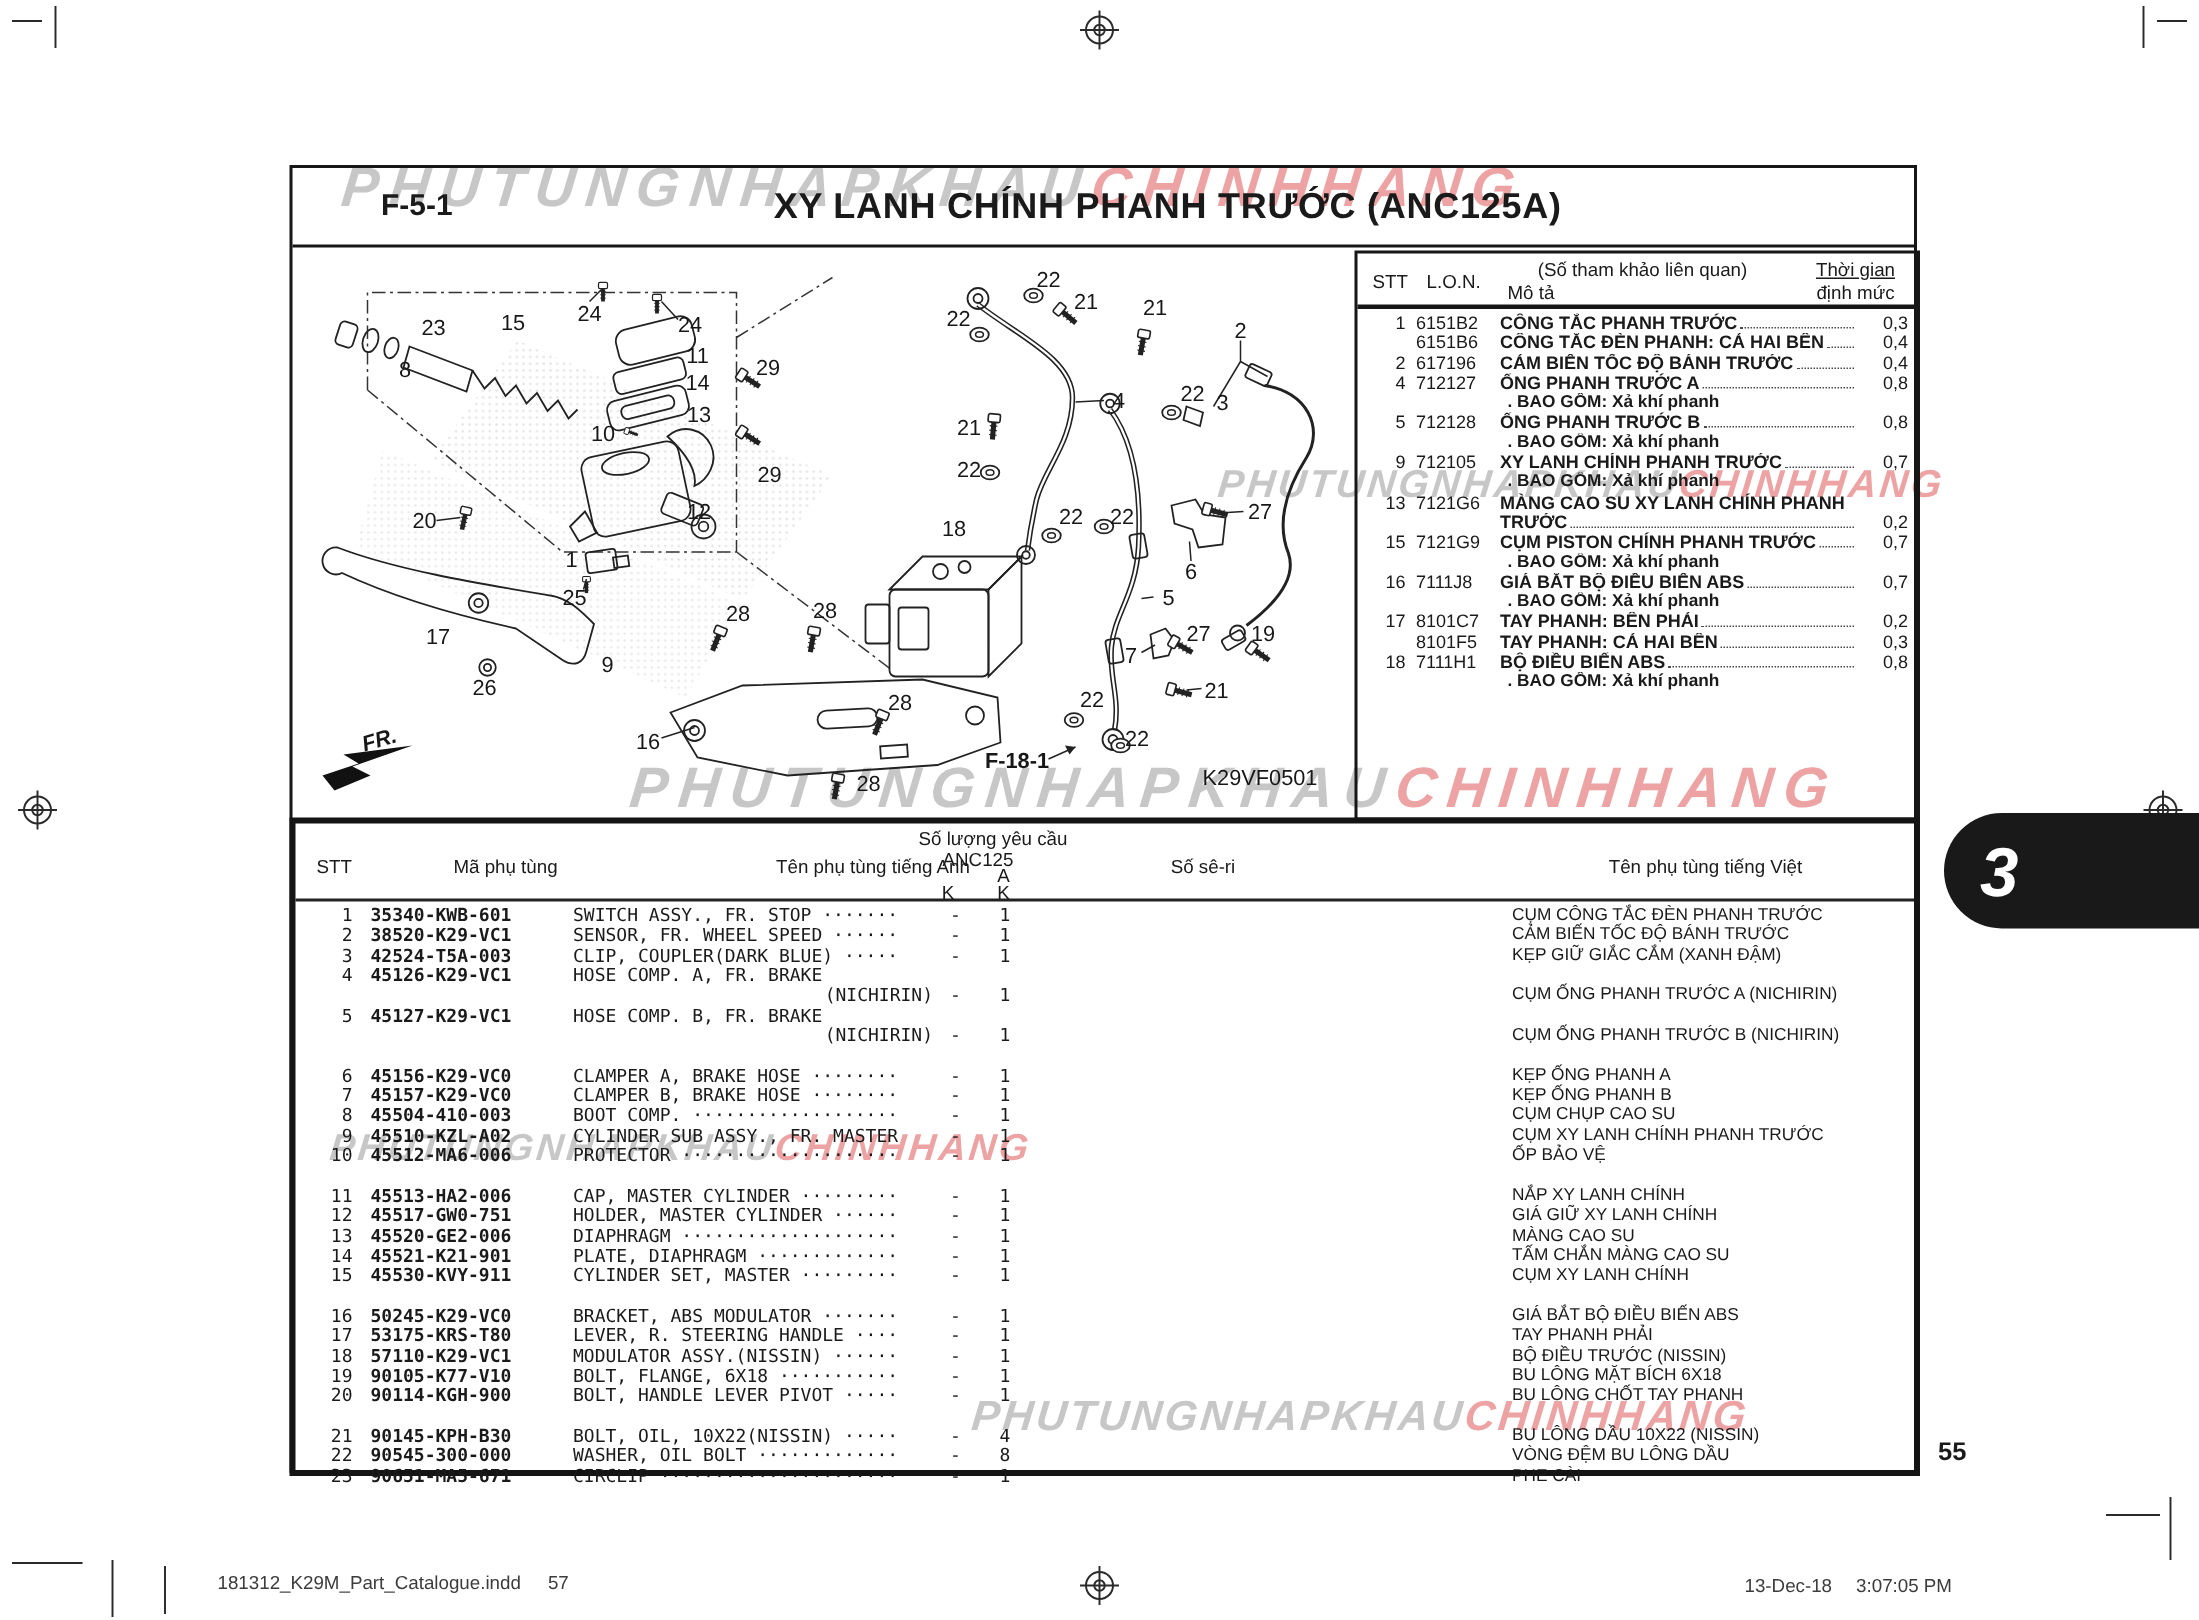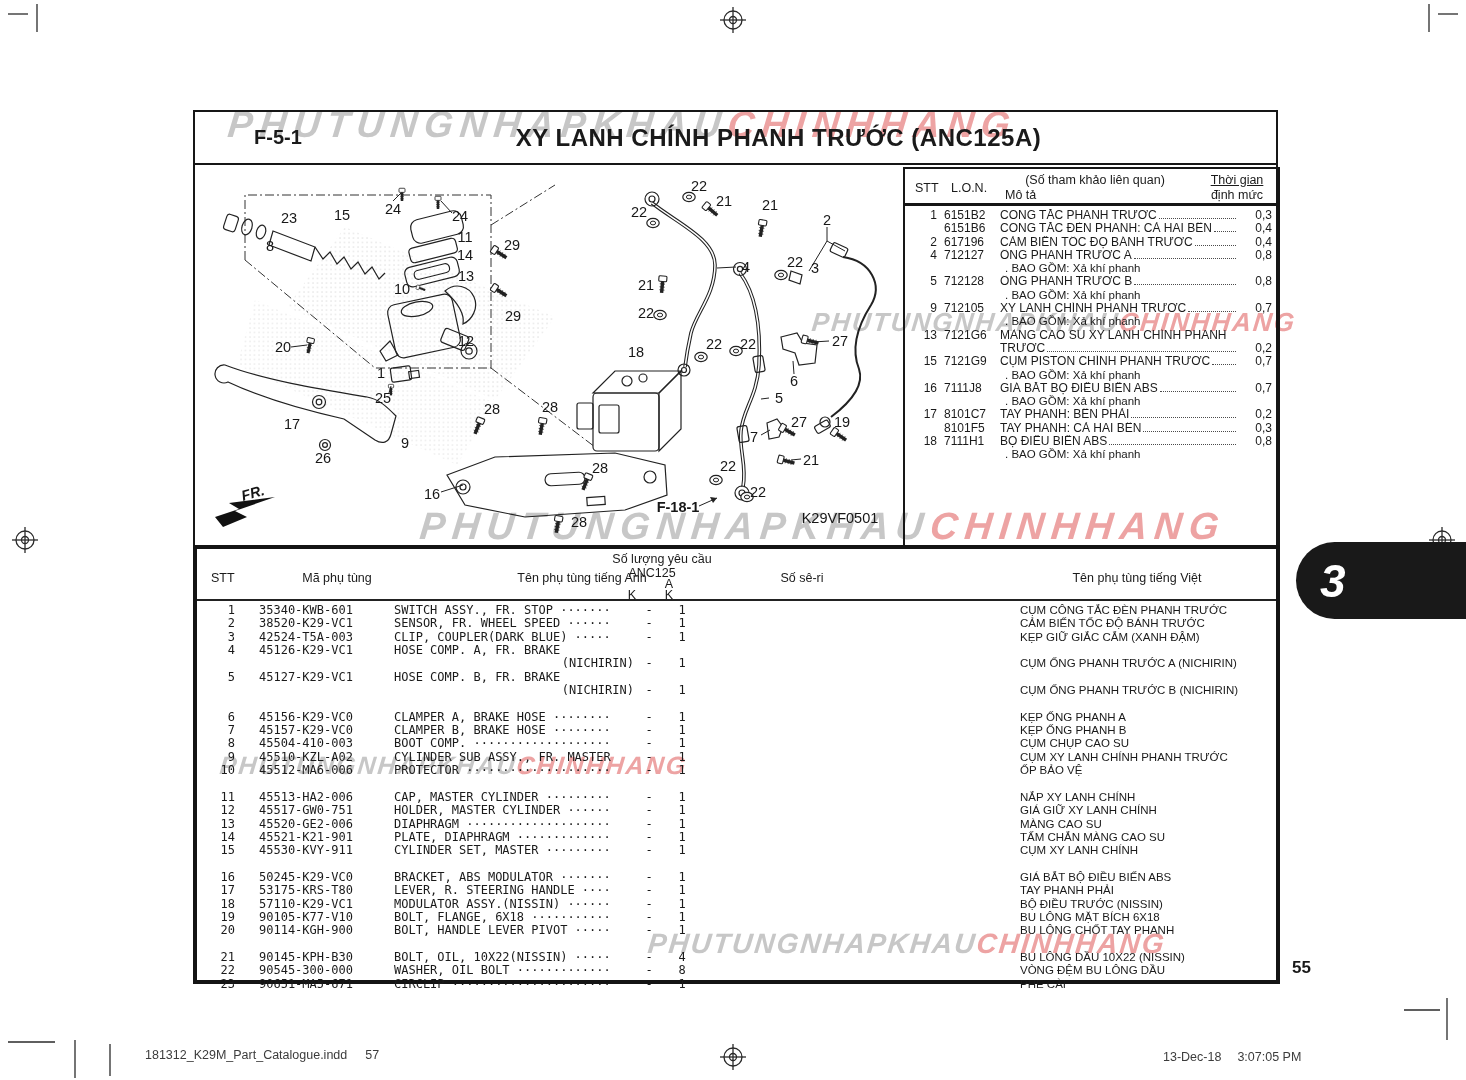--- a/index.html
+++ b/index.html
@@ -36,21 +36,21 @@
   .rh-lon  { left:46px;  top:12px; }
   .rh-d1   { left:100px; top:4px;  width:180px; text-align:center; }
   .rh-d2   { left:100px; top:19px; width:180px; text-align:left; }
   .rh-t1   { left:295px; top:4px;  width:74px; text-align:center;text-decoration:underline; }
   .rh-t2   { left:295px; top:19px; width:74px; text-align:center; }
   #ref-rows { padding-top:3px; }
   .ref-line { display:flex; height:13.3px; line-height:13.3px; align-items:baseline; }
   .rstt { width:32px; text-align:right; flex:none; }
   .rlon { width:56px; text-align:left; margin-left:7px; flex:none; }
   .rwrap { flex:1; display:flex; align-items:baseline; overflow:hidden; }
-  .rtext { white-space:nowrap; }
+  .rtext { white-space:nowrap;font-weight:bold; }
   .rnote { padding-left:5px; font-size:11.5px; }
   .leader { flex:1; min-width:6px; border-bottom:1.6px dotted #4a4a4a; margin:0 2px 3px 2px; }
   .rtime { width:40px; text-align:right; flex:none; padding-right:6px; }
 
   
   .parts-box { position:absolute; left:-2px; top:433px; width:1087px; height:439px;
                border:4px solid #141414; }
   .parts-head { position:relative; height:52px; border-bottom:2px solid #222; }
   .parts-head .h { position:absolute; font-size:12.5px; }
   .ph-stt { left:14px;  top:22px; }
@@ -60,21 +60,21 @@
   .ph-mdl { left:385px; top:17px; width:140px; text-align:center; font-size:10.5px; }
   .ph-a   { left:462px; top:28px; width:20px;  text-align:center; font-size:10.5px; }
   .ph-k1  { left:425px; top:39px; width:20px;  text-align:center; font-size:10.5px; }
   .ph-k2  { left:462px; top:39px; width:20px;  text-align:center; font-size:10.5px; }
   .ph-ser { left:530px; top:22px; width:150px; text-align:center; }
   .ph-vi  { left:810px; top:22px; width:260px; text-align:center; }
   #parts-rows { padding:3px 0 0 10px; font-family:"DejaVu Sans Mono","Liberation Mono",monospace; font-size:12px; }
   .p-line { display:flex; height:13.35px; line-height:13.35px; }
   .pgap   { height:13.35px; }
   .pstt { width:28px; text-align:right; flex:none; }
-  .pcode{ width:130px; margin-left:24px; flex:none; }
+  .pcode{ width:130px; margin-left:12px; flex:none;font-weight:bold; }
   .pen  { width:240px; margin-left:5px; flex:none; white-space:nowrap; }
   .pen.right { text-align:right; }
   .pk1 { width:30px; text-align:center; flex:none; }
   .pk2 { width:36px; text-align:center; flex:none; }
   .pser{ width:320px; flex:none; }
   .pvi { flex:1; font-family:"Liberation Sans","DejaVu Sans",sans-serif; font-size:11.5px; white-space:nowrap; }
 
   
   #diagram { position:absolute; left:0; top:53px; width:712px; height:382px; }
   #diagram text { font-family:"Liberation Sans","DejaVu Sans",sans-serif; font-size:14.5px; fill:#171717; }

